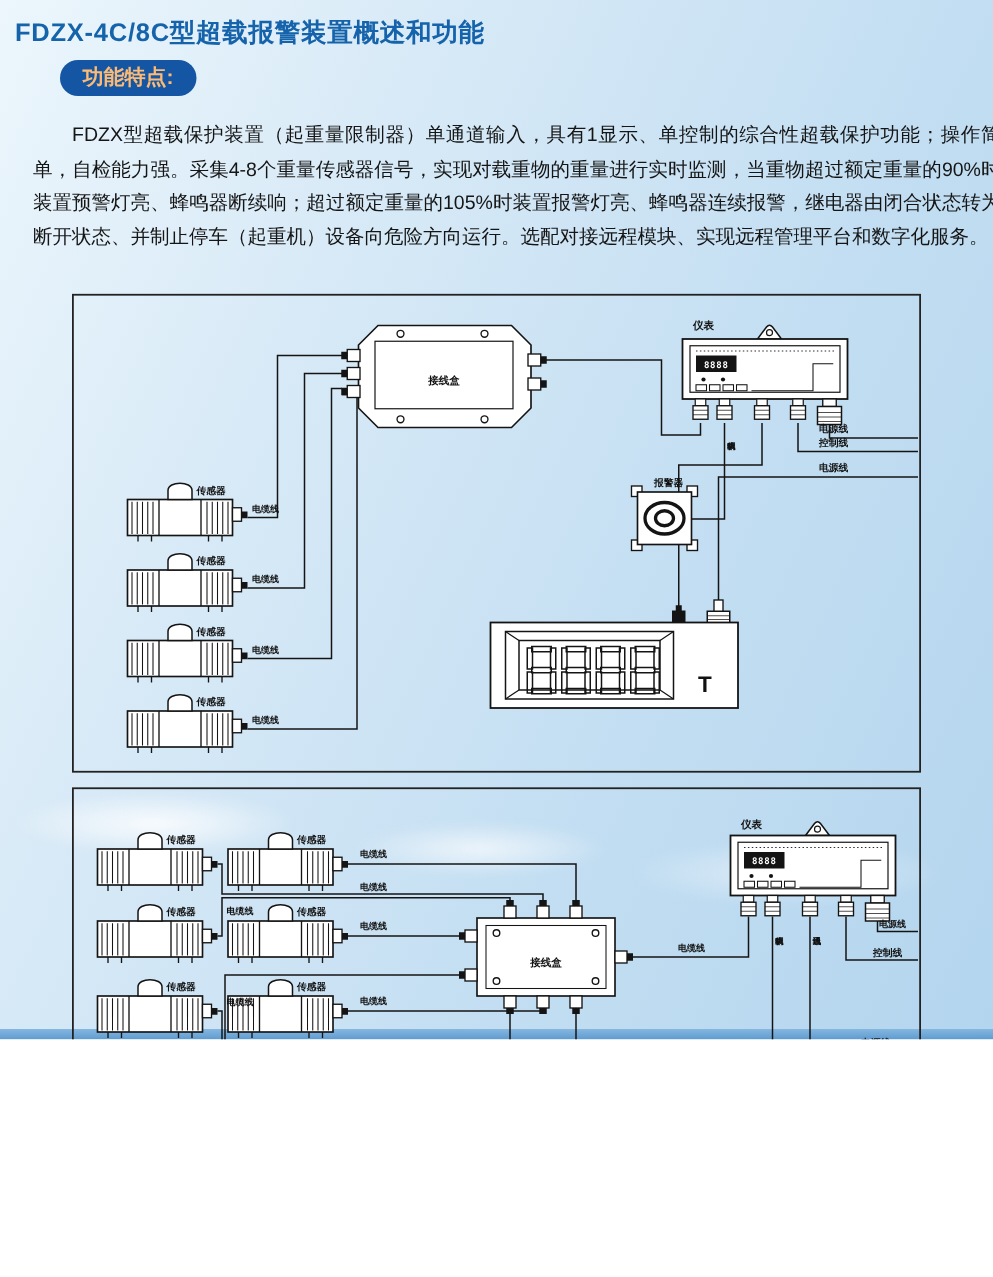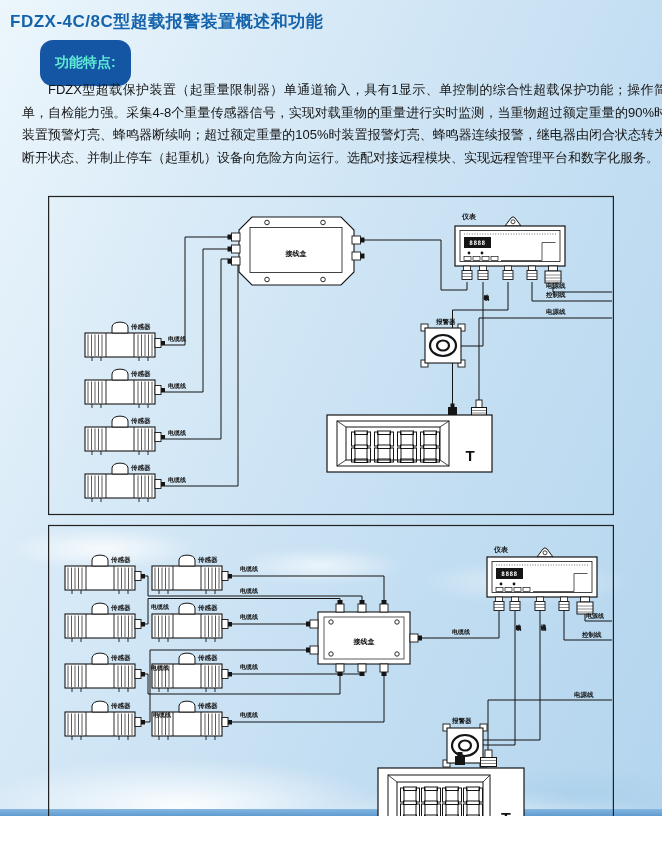--- a/index.html
+++ b/index.html
@@ -1,27 +1,27 @@
 <!DOCTYPE html>
 <html><head>
 <meta charset="utf-8">
 <style>
   html,body{margin:0;padding:0;}
-  .page{position:relative;width:662px;height:816px;overflow:hidden;
+  .page{position:relative;width:662px;height:693px;overflow:hidden;
     background:linear-gradient(115deg,#ecf6fc 0%,#d8eaf7 30%,#c3def2 65%,#b3d5ee 100%);
     font-family:"Liberation Sans","DejaVu Sans",sans-serif;}
   .cloud{position:absolute;border-radius:50%;filter:blur(3px);
     background:radial-gradient(closest-side,rgba(255,255,255,.85),rgba(255,255,255,0));}
   .ice{position:absolute;border-radius:50%;filter:blur(2px);}
   .bottom-bar{position:absolute;left:0;bottom:0;width:662px;height:7px;
     background:linear-gradient(#85b7e0,#5f9bd0);}
   .page-title{position:absolute;left:10px;top:10px;margin:0;
     font-size:17px;font-weight:bold;color:#1563ab;letter-spacing:.5px;}
-  .badge{position:absolute;left:40px;top:40px;background:#1456a3;color:#5eead4;
-    font-size:14px;font-weight:bold;padding:14px 15px;border-radius:13px;}
+  .badge{position:absolute;left:40px;top:40px;background:#1456a3;color:#fdba74;
+    font-size:14px;font-weight:bold;padding:3px 15px;border-radius:13px;}
   .intro{position:absolute;left:9px;top:66px;width:645px;margin:13px;
     font-size:13px;line-height:22.5px;color:#151515;text-align:justify;text-indent:2em;}
   svg{position:absolute;}
   svg text{font-family:"Liberation Sans","DejaVu Sans",sans-serif;font-weight:bold;fill:#111;}
   .t7{font-size:7px;} .t65{font-size:6.5px;} .t6{font-size:6px;}
   .tv{font-size:5.5px;writing-mode:tb;glyph-orientation-vertical:0;}
   .tT{font-size:15px;} .tT2{font-size:16px;}
   .digits{font-size:6px;font-weight:bold;fill:#fff;letter-spacing:.5px;
     font-family:"DejaVu Sans Mono","Liberation Mono",monospace;}
   .wire{stroke:#141414;stroke-width:1;fill:none;}

